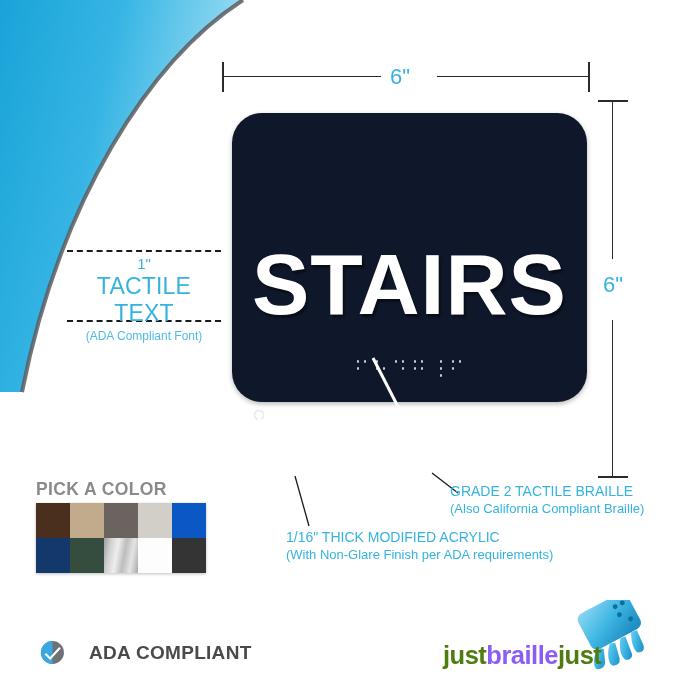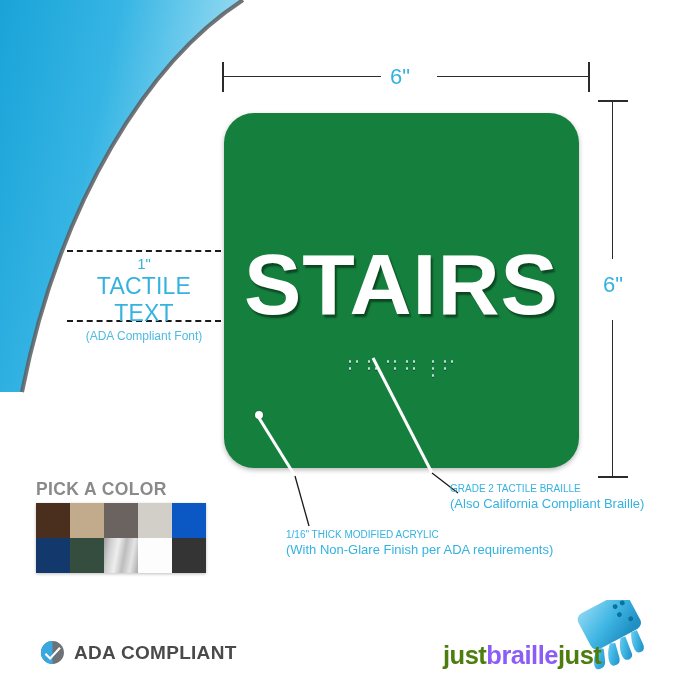--- a/index.html
+++ b/index.html
@@ -35,25 +35,25 @@
     font-size: 14.5px;
     font-weight: bold;
     letter-spacing: 0.6px;
     color: #ffffff;
     text-shadow: 0 1px 1px rgba(0,60,100,0.35);
   }
 
   
   .sign {
     position: absolute;
-    left: 224px;
+    left: 232px;
     top: 113px;
     width: 355px;
-    height: 355px;
-    background: #15803d;
+    height: 289px;
+    background: #0f172a;
     border-radius: 30px;
     box-shadow: 0 2px 5px rgba(0,0,0,0.28);
   }
   .sign-text {
     position: absolute;
     left: 0;
     right: 0;
     top: 128px;
     text-align: center;
     font-size: 86px;
@@ -164,21 +164,21 @@
     margin-top: 2px;
     color: #4fbbe2;
   }
 
   
   .callout {
     position: absolute;
     color: #35b3e0;
     line-height: 1.28;
   }
-  .callout .c-main { font-size: 10px; }
+  .callout .c-main { font-size: 14px; }
   .callout .c-sub  { font-size: 13px; }
   .callout-braille { left: 450px; top: 483px; }
   .callout-acrylic { left: 286px; top: 529px; }
 
   .leader { position: absolute; }
   .leader svg { display: block; }
 
   
   .pick-title {
     position: absolute;
@@ -200,21 +200,21 @@
   }
   .swatch { width: 34px; height: 35px; }
 
   
   .ada-badge {
     position: absolute;
     left: 40px;
     top: 640px;
     display: flex;
     align-items: center;
-    gap: 9px;
+    gap: 24px;
     justify-content: space-between;
   }
   .ada-icon { width: 25px; height: 25px; display: block; }
   .ada-text {
     font-size: 19px;
     font-weight: bold;
     letter-spacing: 0.3px;
     color: #4a4a4a;
   }
 

